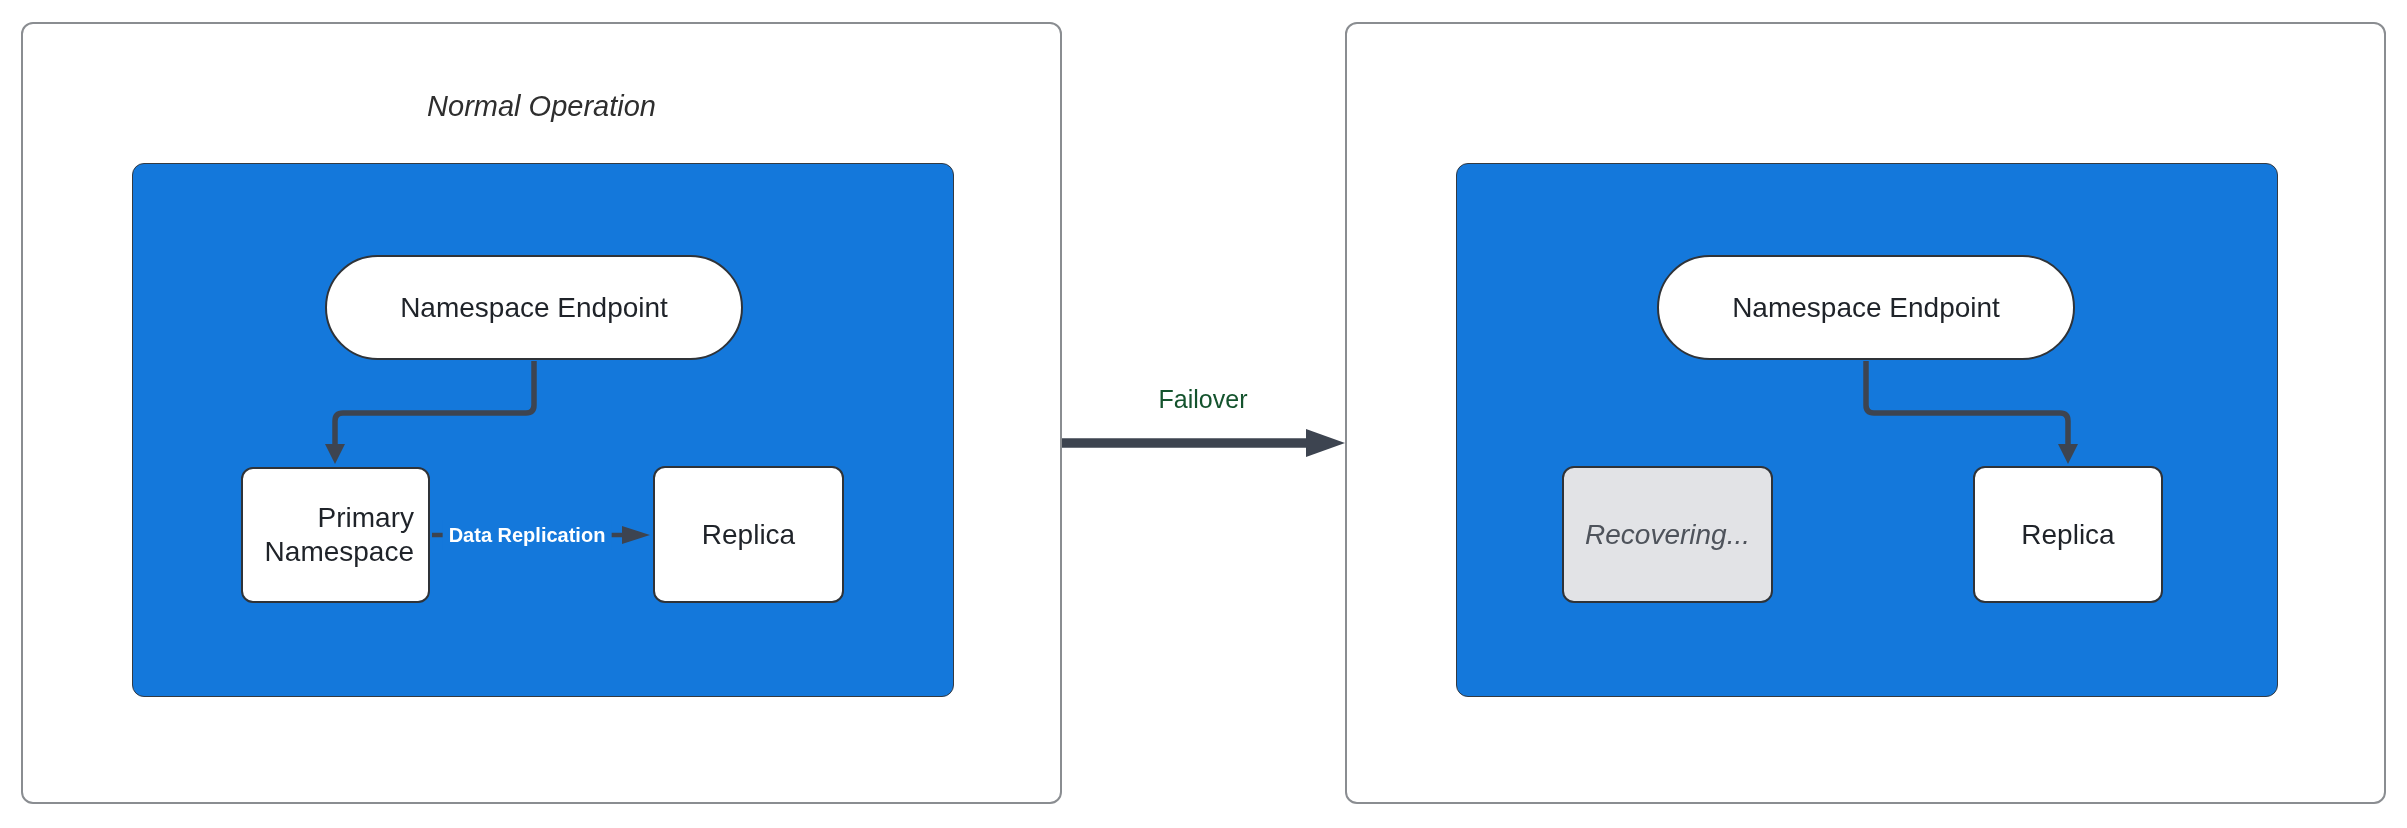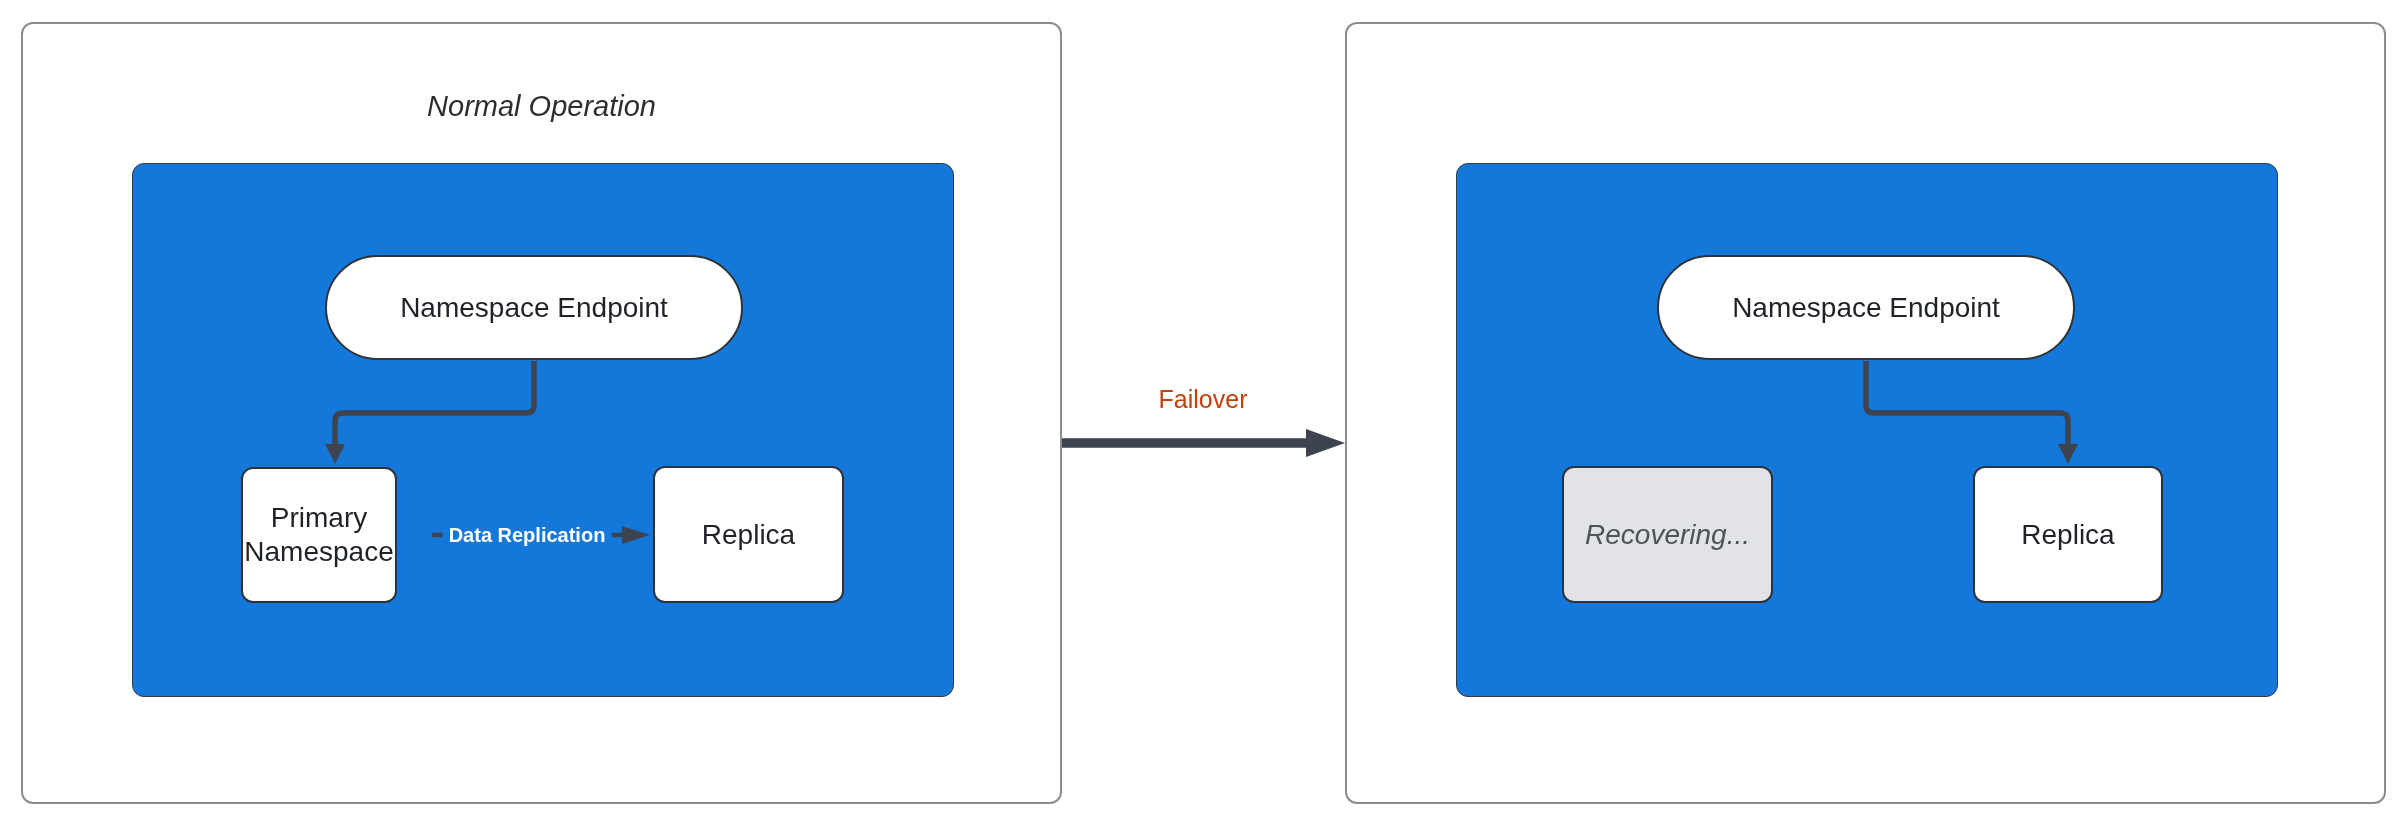--- a/index.html
+++ b/index.html
@@ -74,21 +74,21 @@
   }
   .stadium {
     width: 418px;
     height: 105px;
     border-radius: 53px;
     top: 231px;
   }
   .panel.left  .stadium { left: 302px; }
   .panel.right .stadium { left: 310px; }
   .rect { border-radius: 12px; }
-  .node.primary   { left: 218px; top: 443px; width: 156px; height: 136px; }
+  .node.primary   { left: 218px; top: 443px; width: 189px; height: 136px; text-align: right; }
   .panel.left  .node.replica { left: 630px; top: 442px; width: 191px; height: 137px; }
   .panel.right .node.replica { left: 626px; top: 442px; width: 190px; height: 137px; }
   .node.recovering {
     left: 215px; top: 442px; width: 211px; height: 137px;
     background: var(--recovering-fill);
     color: var(--recovering-text);
     font-style: italic;
   }
   .edge-label {
     position: absolute;
@@ -111,21 +111,21 @@
     z-index: 3;
     pointer-events: none;
   }
   .flow-label {
     position: absolute;
     z-index: 6;
     left: 1203px;
     top: 414px;
     transform: translate(-50%, -100%);
     font-size: 25px;
-    color: #c2410c;
+    color: #14532d;
     white-space: nowrap;
   }
 </style>
 </head>
 <body>
 
 <div id="canvas">
 
   <div class="panel left">
     <div class="panel-title">Normal Operation</div>

